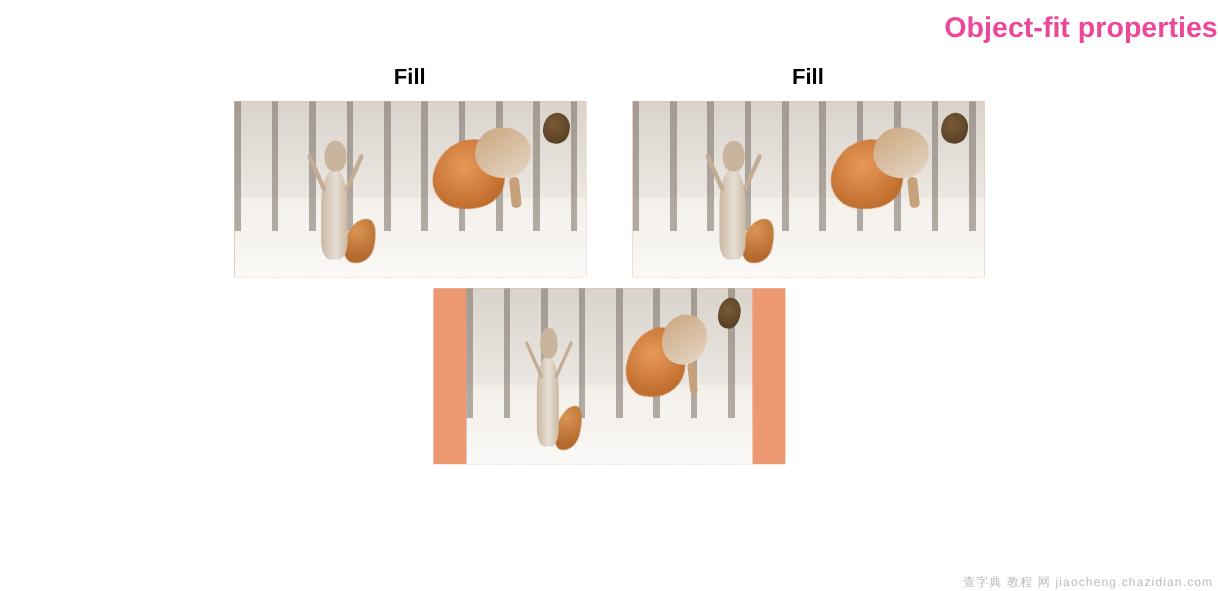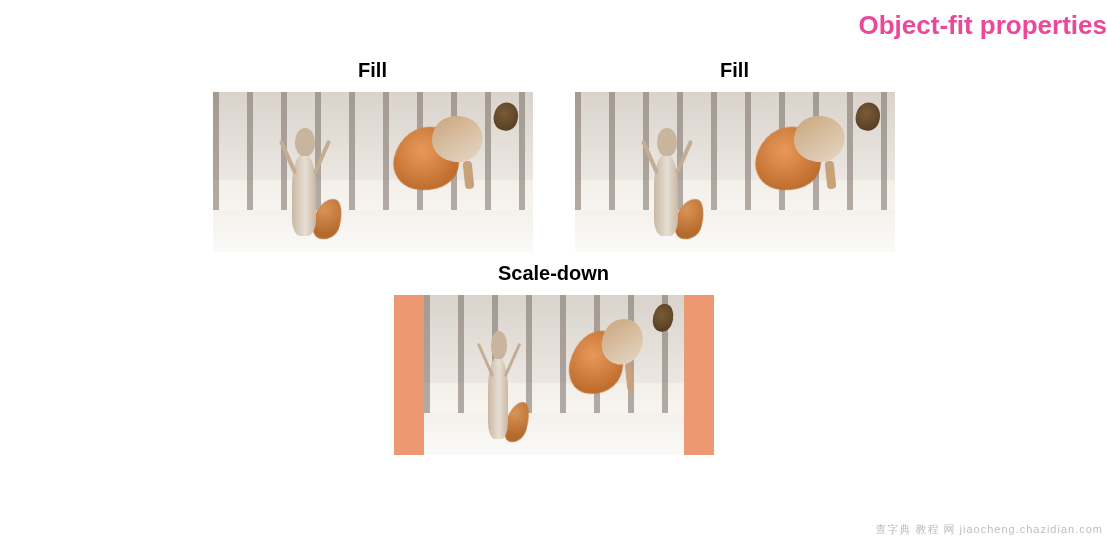--- a/index.html
+++ b/index.html
@@ -233,21 +233,20 @@
             <div class="cone"></div>
         </div>
       </div>
     </div>
   </div>
 </div>
 
 <div class="row">
 
   <div class="item">
-    <div class="item-title">Scale-down</div>
     <div class="frame frame-scaledown" title="two squirrels playing in snow with a pinecone">
       <div class="squirrel-scene">
         <div class="snow-ground"></div>
         <div class="sq-left">
           <div class="tail"></div>
             <div class="body"></div>
             <div class="head"></div>
           <div class="arm1"></div>
             <div class="arm2"></div>
         </div>

